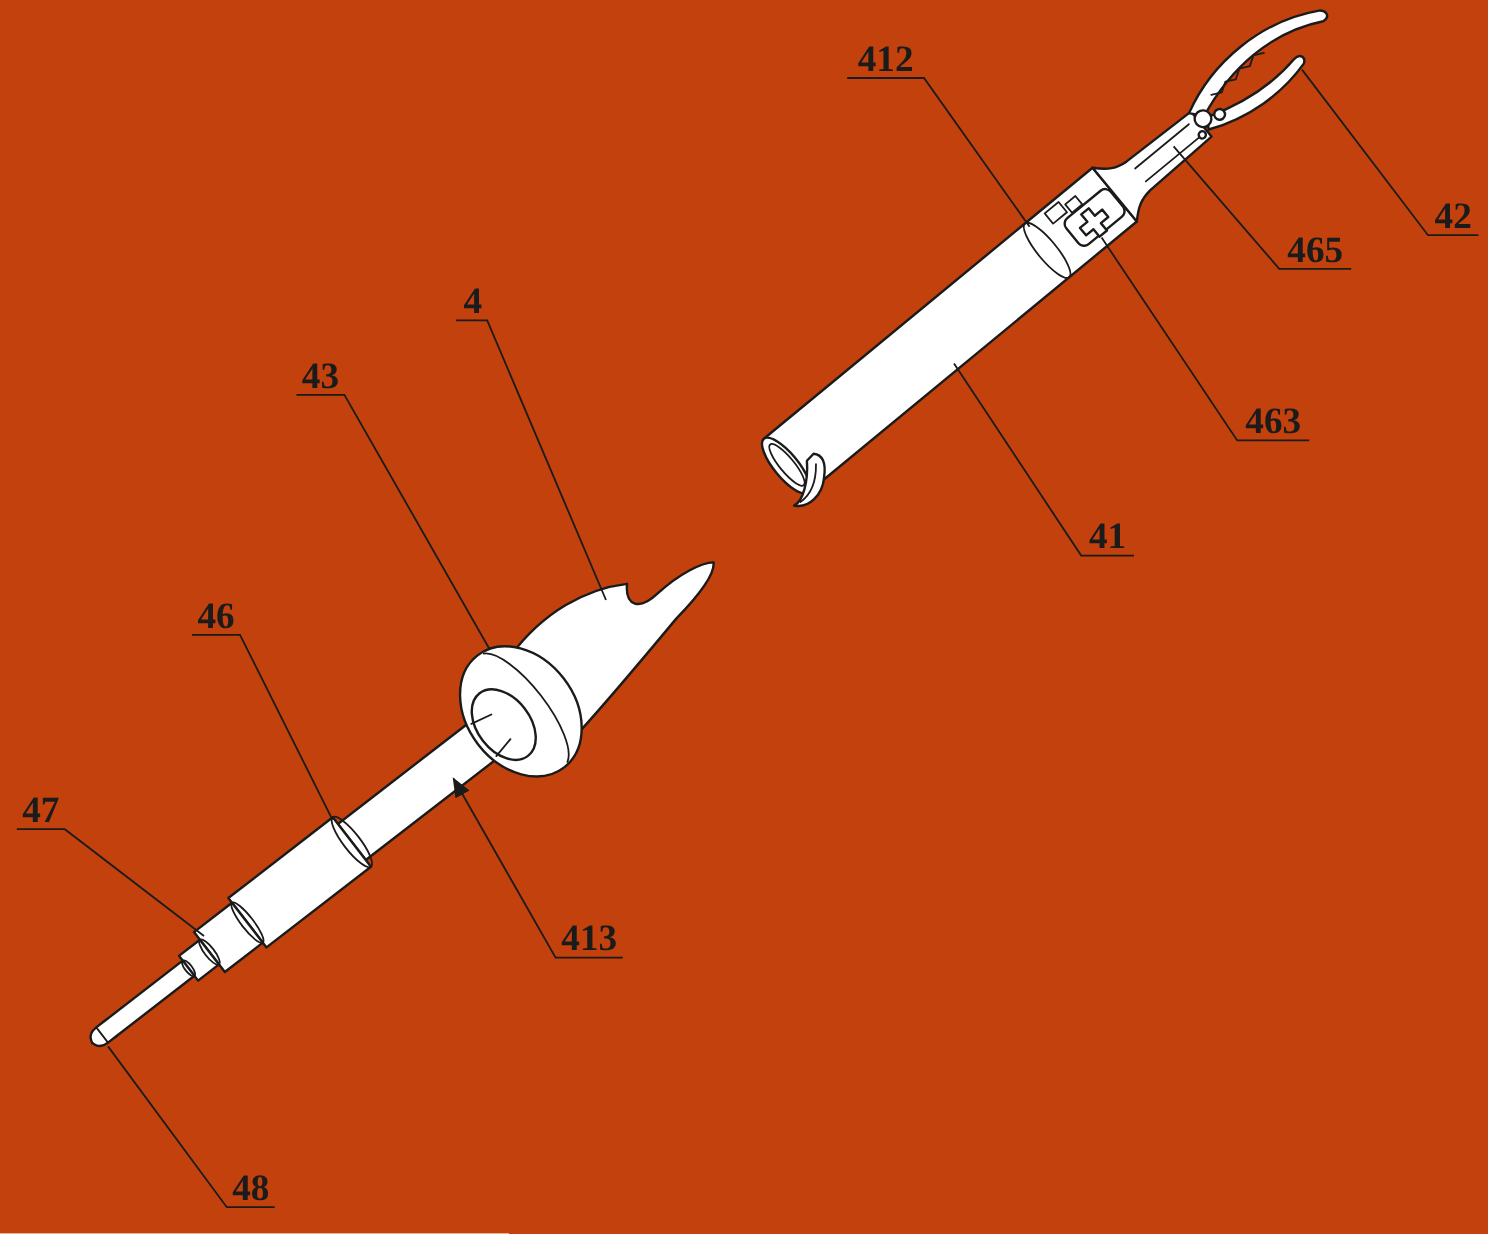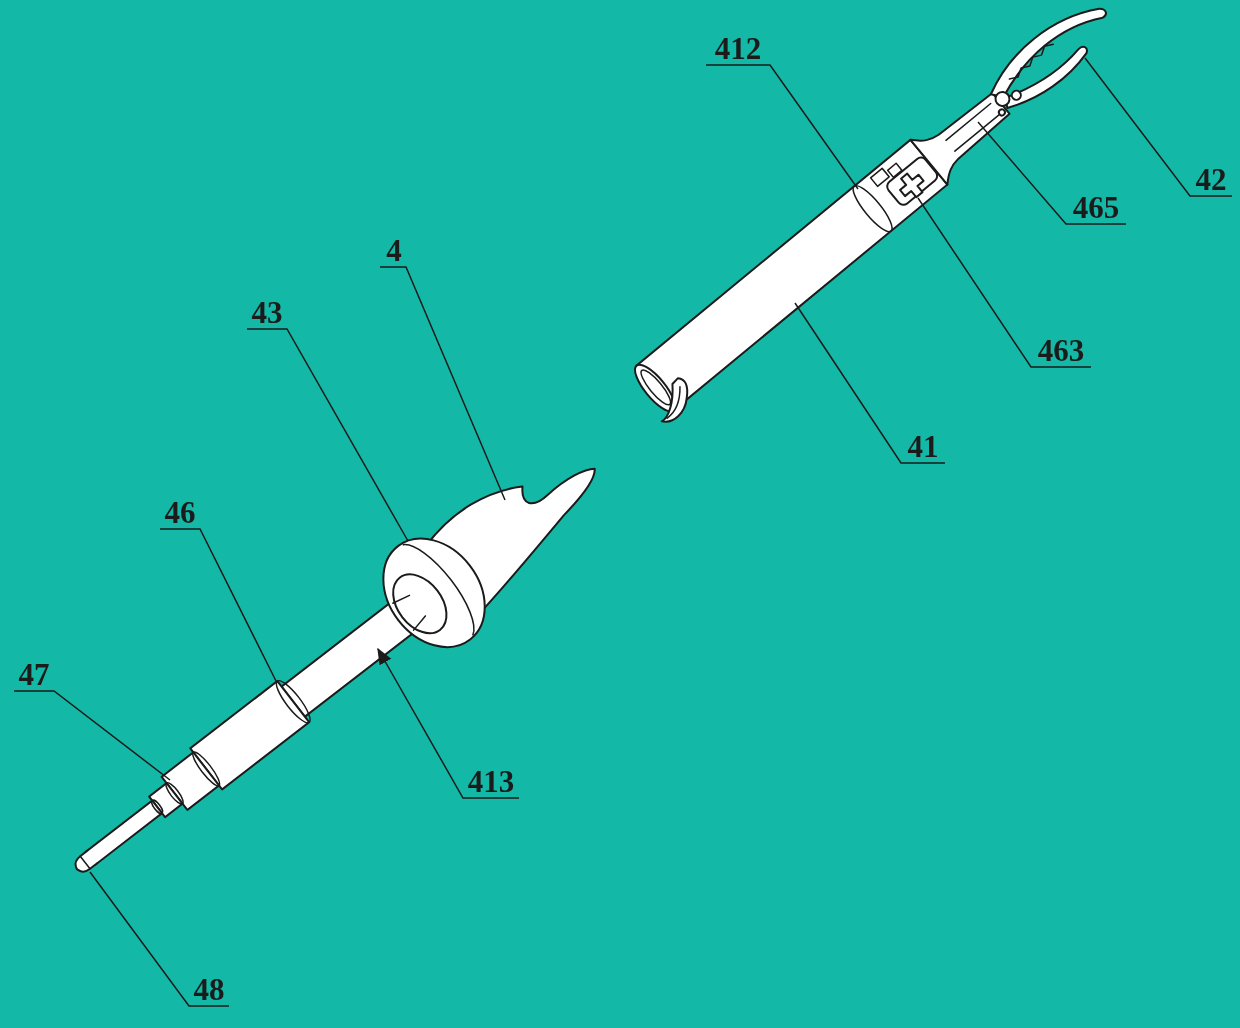--- a/index.html
+++ b/index.html
@@ -7,21 +7,21 @@
     padding: 0;
     background: #ffffff;
     width: 1240px;
     height: 1028px;
     overflow: hidden;
   }
   .figure-canvas {
     position: relative;
     width: 1240px;
     height: 1028px;
-    background: #14b8a6;
+    background: #c2410c;
   }
   svg { display: block; }
   .outline {
     fill: #ffffff;
     stroke: #1b1b1b;
     stroke-width: 2;
     stroke-linejoin: round;
     stroke-linecap: round;
   }
   .thin {

